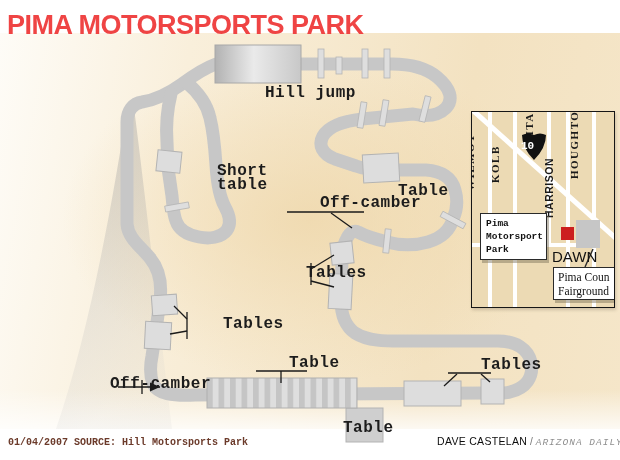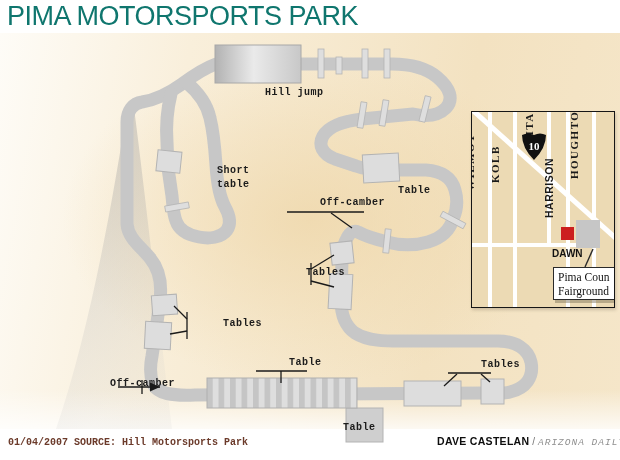--- a/index.html
+++ b/index.html
@@ -5,46 +5,46 @@
   html,body{margin:0;padding:0;}
   body{width:620px;height:460px;position:relative;overflow:hidden;background:#ffffff;
        font-family:"Liberation Sans",sans-serif;}
   .abs{position:absolute;}
   
   #map-bg{left:0;top:33px;width:620px;height:396px;
     background:
       linear-gradient(to top, rgba(255,255,255,.8) 0%, rgba(255,255,255,0) 10%),
       radial-gradient(ellipse 42% 44% at 50% 47%, rgba(238,214,168,.75), rgba(238,214,168,0) 95%),
       linear-gradient(100deg,#fefcf7 0%, #f9efdb 28%, #f3e2c1 70%, #f5e6c9 100%);}
-  #title{left:7px;top:1px;font-size:27px;font-weight:normal;letter-spacing:-0.5px;color:#0f766e;white-space:nowrap;}
+  #title{left:7px;top:10px;font-size:27px;font-weight:bold;letter-spacing:-0.5px;color:#ef4444;white-space:nowrap;}
   
   .tlabel{font-family:"Liberation Mono","DejaVu Sans Mono",monospace;font-weight:bold;
-          font-size:10px;line-height:14px;color:#1c1c1c;letter-spacing:0.5px;white-space:pre-line;padding-left:32px;}
+          font-size:16px;line-height:14px;color:#1c1c1c;letter-spacing:0.5px;white-space:pre-line;padding-left:32px;}
   
   #inset{left:471px;top:111px;width:142px;height:195px;background:#ecdab4;
          border:1.5px solid #161616;overflow:hidden;box-shadow:1px 2px 3px rgba(90,80,60,.25);}
   #inset svg{position:absolute;left:0;top:0;}
   .street{position:absolute;transform-origin:0 100%;transform:rotate(-90deg);white-space:nowrap;
           font-family:"Liberation Serif",serif;font-weight:bold;font-size:11px;letter-spacing:1.5px;color:#1a1a1a;}
   .street.sans{font-family:"Liberation Sans",sans-serif;font-size:10.5px;letter-spacing:0.5px;}
-  .hlabel{position:absolute;font-family:"Liberation Sans",sans-serif;font-weight:bold;font-size:10px;color:#111;}
+  .hlabel{position:absolute;font-family:"Liberation Sans",sans-serif;font-weight:normal;font-size:15px;color:#111;}
   .inset-box{position:absolute;background:#ffffff;border:1px solid #2a2a2a;color:#111;
              box-shadow:2px 3px 0 rgba(120,108,84,.45);}
   #park-box{left:8px;top:101px;width:67px;height:47px;font-family:"Liberation Mono","DejaVu Sans Mono",monospace;
             font-size:9.5px;line-height:13px;font-weight:bold;padding:3px 0 0 5px;white-space:pre-line;box-sizing:border-box;}
   #fair-box{left:81px;top:155px;width:72px;height:33px;font-family:"Liberation Serif",serif;
             font-size:11.5px;line-height:14px;padding:2px 0 0 4px;white-space:pre-line;box-sizing:border-box;}
   #shield{left:49px;top:19px;width:26px;height:30px;}
-  #shield .num{position:absolute;left:0;top:9px;width:26px;text-align:center;color:#fff;
-               font-family:Liberation Serif, serif;font-weight:bold;font-size:11px;}
+  #shield .num{position:absolute;left:0;top:9px;width:26px;color:#fff;
+               font-family:Liberation Mono, monospace;font-weight:bold;font-size:11px;}
   
   .foot-left{font-family:Liberation Mono, monospace;font-weight:bold;
              font-size:10px;color:#6b3a2a;white-space:nowrap;text-align:right;}
   #credit{left:437px;top:435px;white-space:nowrap;font-size:10.5px;}
-  #credit .name{font-weight:bold;color:#0d0d0d;letter-spacing:0.3px;}
+  #credit .name{font-weight:normal;color:#0d0d0d;letter-spacing:0.3px;}
   #credit .sep{color:#777;font-size:10px;}
   #credit .org{font-family:"Liberation Mono","DejaVu Sans Mono",monospace;font-style:italic;
                font-size:9.5px;color:#8f8f8f;letter-spacing:1px;}
 </style>
 </head>
 <body>
 
 <div class="abs" id="map-bg"></div>
 
 <svg class="abs" width="620" height="460" viewBox="0 0 620 460" style="left:0;top:0">
@@ -173,20 +173,23 @@
   <div class="street" style="left:108px;top:55px">HOUGHTON</div>
   <div class="hlabel" style="left:80px;top:136px">DAWN</div>
 
   <div class="abs" id="shield">
     <svg width="26" height="30" viewBox="0 0 26 30">
       <path d="M1,4 Q7,1 13,4 Q19,1 25,4 Q25,17 13,29 Q1,17 1,4 Z" fill="#111111"></path>
     </svg>
     <div class="num">10</div>
   </div>
 
+  <div class="inset-box" id="park-box">Pima
+Motorsport
+Park</div>
   <div class="inset-box" id="fair-box">Pima Coun
 Fairground</div>
 </div>
 
 <div class="abs foot-left" style="left:8px;top:437px">01/04/2007</div>
 <div class="abs foot-left" style="left:74px;top:437px">SOURCE: Hill Motorsports Park</div>
 <div class="abs" id="credit">
   <span class="name">DAVE CASTELAN</span>
   <span class="sep">/</span>
   <span class="org">ARIZONA DAILY STAR</span>

